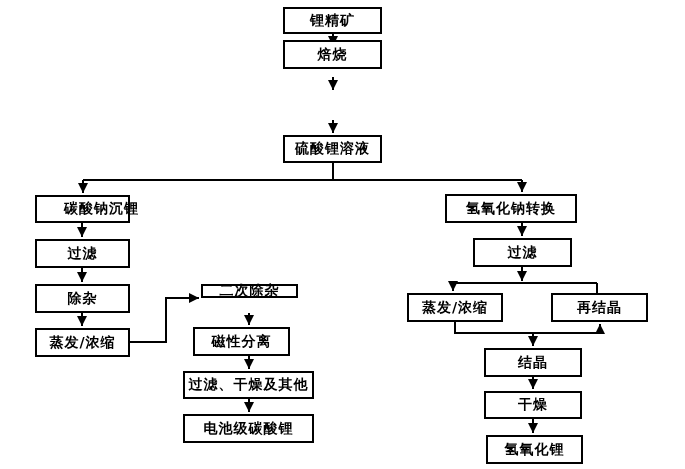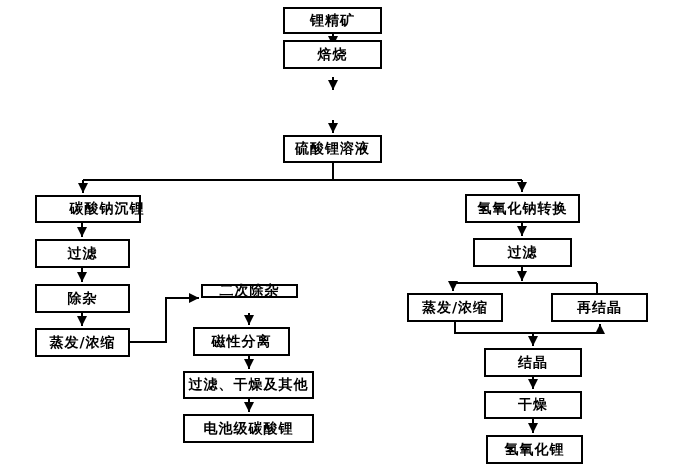--- a/index.html
+++ b/index.html
@@ -33,31 +33,31 @@
     letter-spacing: 1px;
     color: #000000;
     white-space: nowrap;
   }
   
   #n-lithium-concentrate      { left:283px; top:7px;   width:99px;  height:27px; }
   #n-roasting                 { left:283px; top:40px;  width:99px;  height:29px; }
   #n-acidification            { left:283px; top:92px;  width:99px;  height:28px; }
   #n-lithium-sulfate-solution { left:283px; top:135px; width:99px;  height:28px; }
   
-  #n-soda-ash-precipitation   { left:35px;  top:195px; width:106px;  height:28px;padding-left:38px; }
+  #n-soda-ash-precipitation   { left:35px;  top:195px; width:95px;  height:28px;padding-left:38px; }
   #n-filtration-left          { left:35px;  top:239px; width:95px;  height:29px; }
   #n-impurity-removal         { left:35px;  top:284px; width:95px;  height:29px; }
   #n-evaporation-left         { left:35px;  top:328px; width:95px;  height:29px; }
   
   #n-secondary-impurity-removal    { left:201px; top:284px; width:97px;  height:14px; }
   #n-magnetic-separation           { left:193px; top:327px; width:97px;  height:29px; }
   #n-filtration-drying-others      { left:183px; top:371px; width:131px; height:28px; }
   #n-battery-grade-li-carbonate    { left:183px; top:414px; width:131px; height:29px; }
   
-  #n-naoh-conversion          { left:465px; top:194px; width:115px; height:29px; }
+  #n-naoh-conversion          { left:445px; top:194px; width:132px; height:29px; }
   #n-filtration-right         { left:473px; top:238px; width:99px;  height:29px; }
   #n-evaporation-right        { left:407px; top:293px; width:96px;  height:29px; }
   #n-recrystallization        { left:551px; top:293px; width:97px;  height:29px; }
   #n-crystallization          { left:484px; top:348px; width:98px;  height:29px; }
   #n-drying                   { left:484px; top:391px; width:98px;  height:28px; }
   #n-lithium-hydroxide        { left:486px; top:435px; width:97px;  height:29px;text-align:center; }
 
   svg .edge { stroke:#000000; stroke-width:2; fill:none; }
 </style>
 </head>

